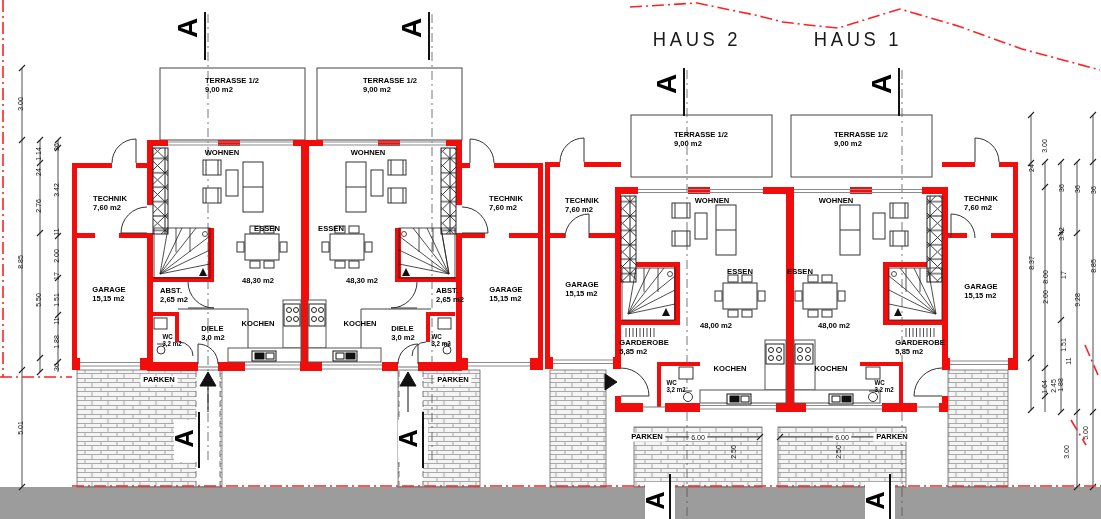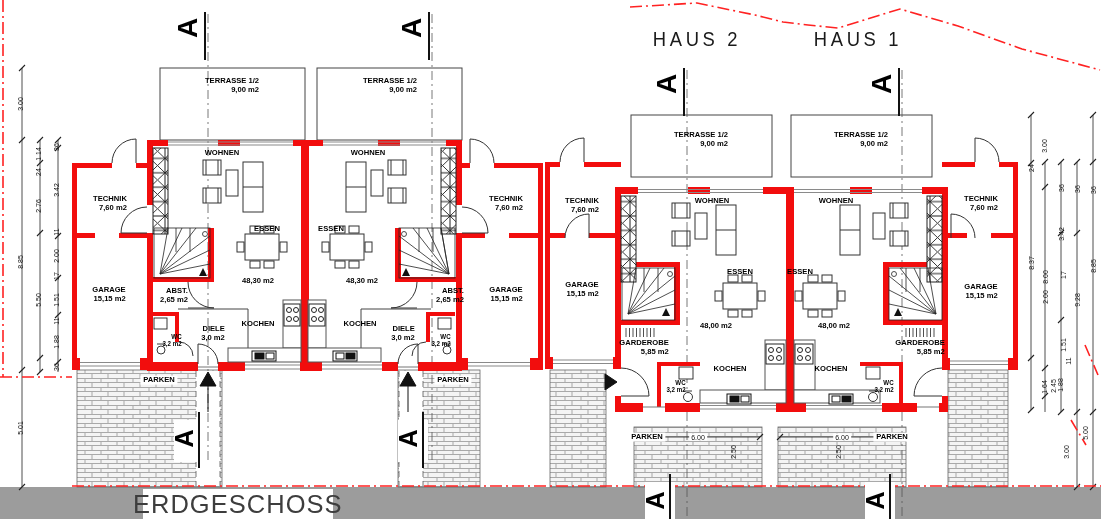--- a/index.html
+++ b/index.html
@@ -1,19 +1,19 @@
 <!DOCTYPE html>
 <html><head>
 <meta charset="utf-8">
 <style>
   html,body{margin:0;padding:0;background:#fff;}
   .stage{position:relative;width:1101px;height:519px;overflow:hidden;background:#fff;
          font-family:"Liberation Sans",sans-serif;}
   .stage svg{position:absolute;left:0;top:0;}
-  .plabel{position:absolute;transform:translate(-50%,-50%);text-align:right;
+  .plabel{position:absolute;transform:translate(-50%,-50%);text-align:left;
           font:bold 8px/1.1 "Liberation Sans",sans-serif;color:#000;white-space:nowrap;z-index:5;}
   .plabel span{display:block;transform:scaleX(.95);}
   .plabel.small{font-size:6.5px;}
   .plabel.bgw{background:#fff;padding:0 2px;}
   .dim{position:absolute;transform:translate(-50%,-50%) rotate(-90deg);
        font:7px/1 "Liberation Sans",sans-serif;color:#111;white-space:nowrap;z-index:6;}
   .dim.horiz{transform:translate(-50%,-50%);background:#fff;padding:0 2px;}
   .hlabel{position:absolute;transform:translate(-50%,-50%) scaleX(.92);
           font:20px/1 "Liberation Sans",sans-serif;letter-spacing:4px;color:#1a1a1a;white-space:nowrap;z-index:5;}
   .secA{position:absolute;width:34px;height:56px;z-index:7;}
@@ -413,23 +413,20 @@
     </div>
 <div class="secA chip" style="left:645px;top:482px;">
       <span class="glyph">A</span>
       <span class="sline"></span>
     </div>
 <div class="secA chip" style="left:865px;top:482px;">
       <span class="glyph">A</span>
       <span class="sline"></span>
     </div>
 
-<div class="titlebox">
-  <span>ERDGESCHOSS</span>
-</div>
 
 <div id="labels">
       <div class="plabel" style="left: 232px; top: 86px;">
         <span>TERRASSE 1/2</span>
         <span>9,00 m2</span>
       </div>
       <div class="plabel" style="left: 390px; top: 86px;">
         <span>TERRASSE 1/2</span>
         <span>9,00 m2</span>
       </div>

